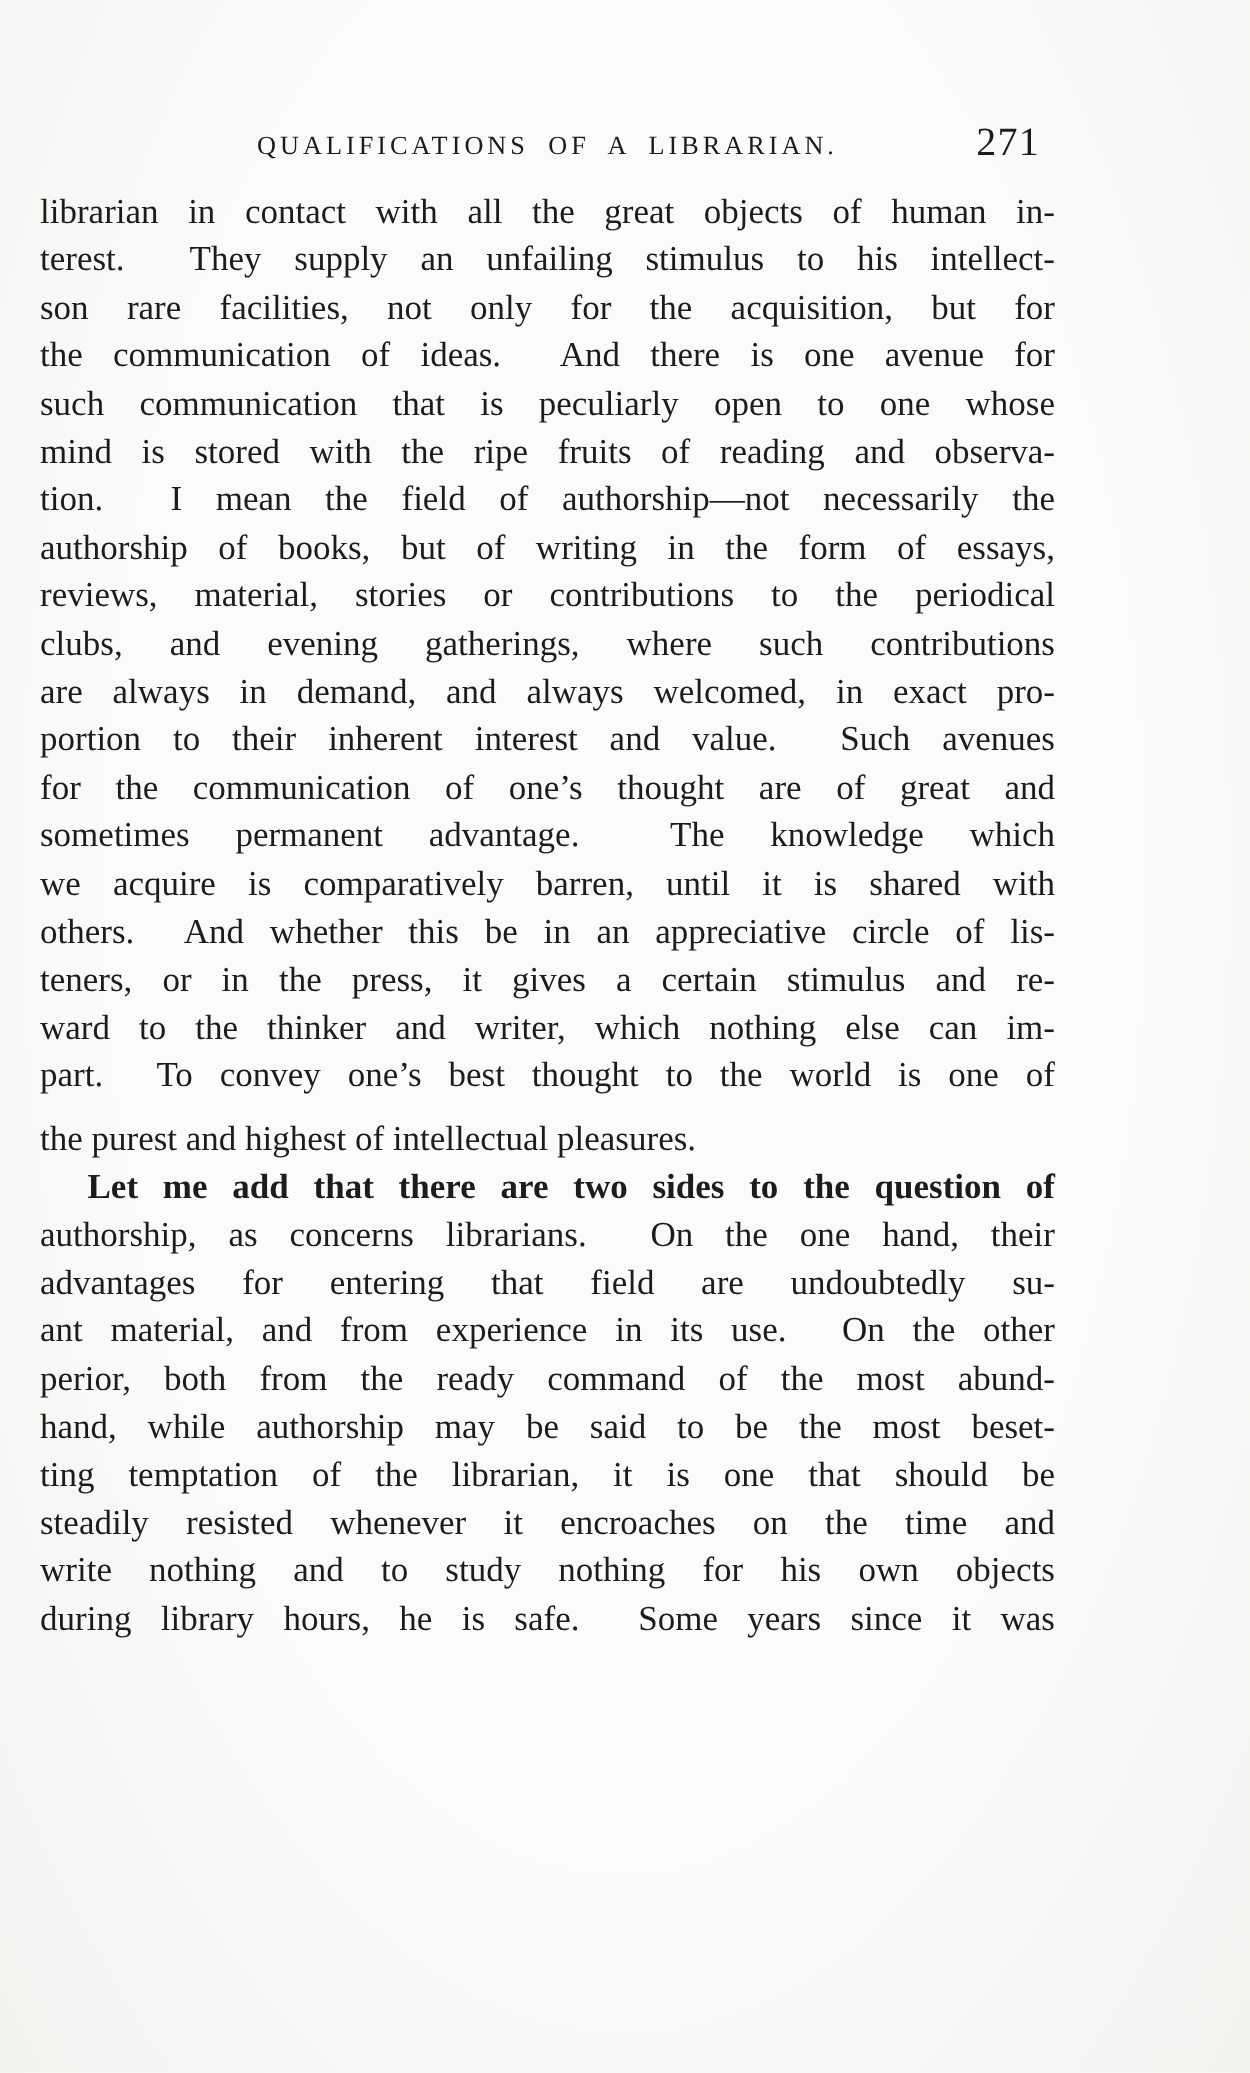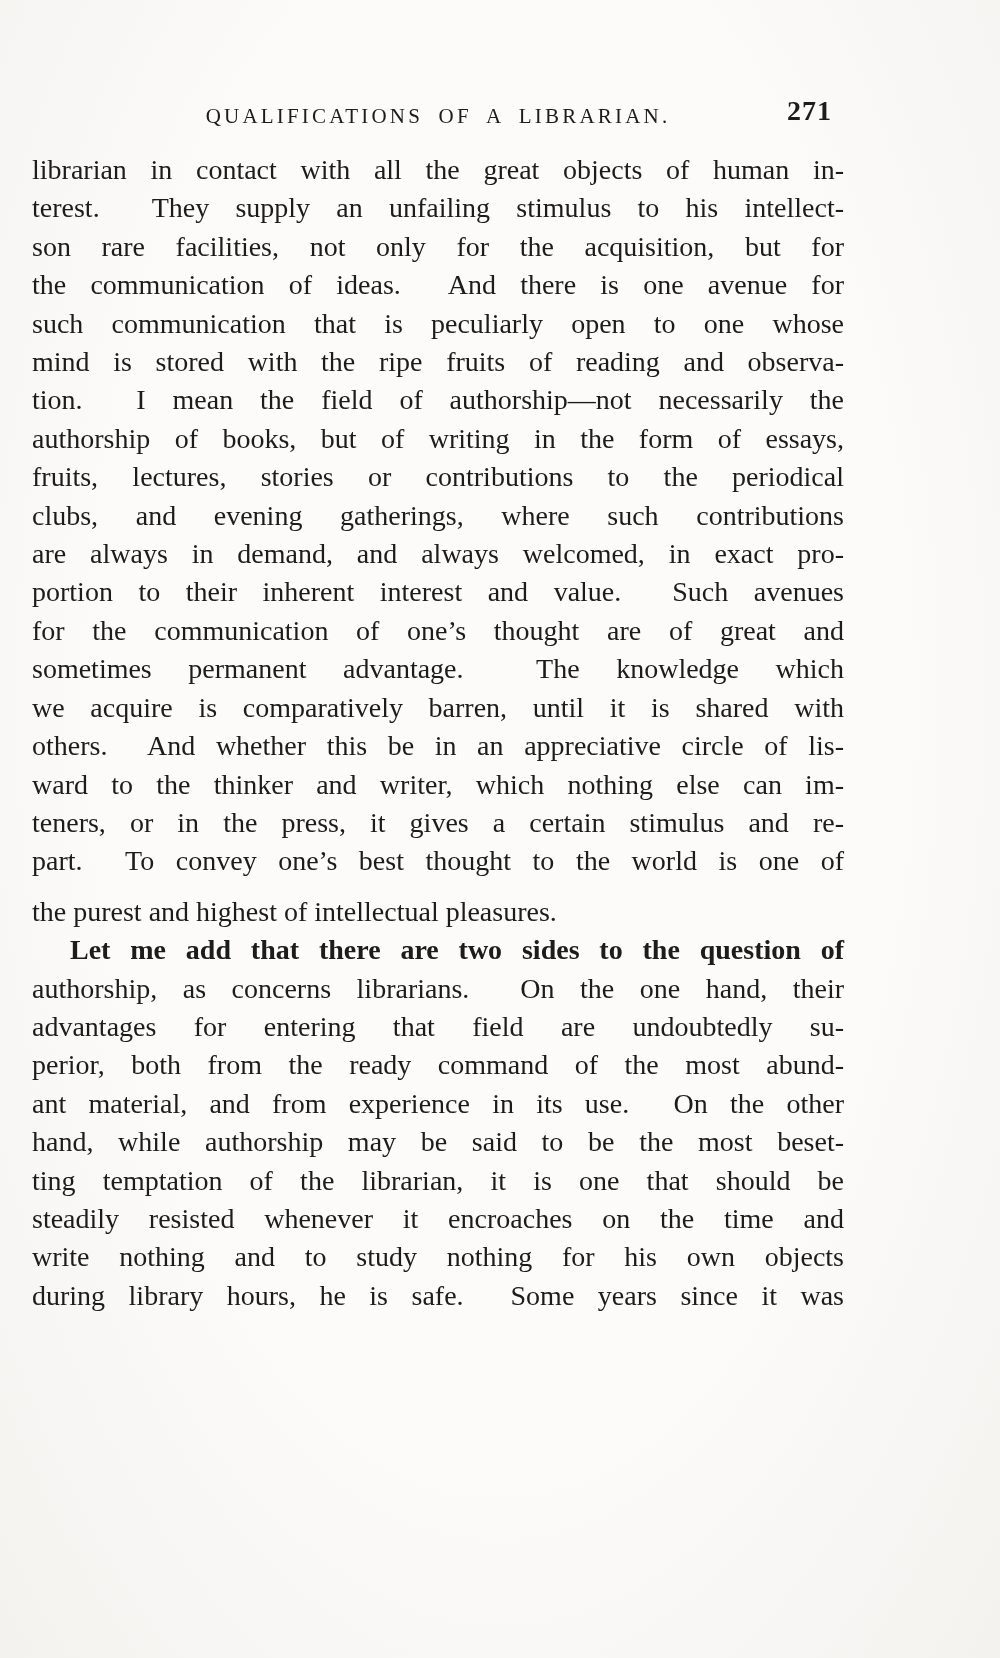--- a/index.html
+++ b/index.html
@@ -37,22 +37,22 @@
     letter-spacing: 3.2px;
     word-spacing: 7px;
     white-space: nowrap;
     font-weight: 400;
     color: var(--ink, #1c1c1c);
   }
   .page-number {
     position: absolute;
     right: 12px;
     top: -5px;
-    font-size: 28px;
-    font-weight: 700;
+    font-size: 32px;
+    font-weight: 400;
     letter-spacing: 1px;
     color: var(--ink, #1c1c1c);
     margin-left: 30px;
   }
   .text-block {
     position: absolute;
     top: 151px;
     left: 32px;
     width: 812px;
     font-size: 28px;
@@ -87,39 +87,39 @@
   <div class="text-block">
       <div class="para">
         <div class="line">librarian in contact with all the great objects of human in-</div>
         <div class="line">terest.&nbsp; They supply an unfailing stimulus to his intellect-</div>
         <div class="line">son rare facilities, not only for the acquisition, but for</div>
         <div class="line">the communication of ideas.&nbsp; And there is one avenue for</div>
         <div class="line">such communication that is peculiarly open to one whose</div>
         <div class="line">mind is stored with the ripe fruits of reading and observa-</div>
         <div class="line">tion.&nbsp; I mean the field of authorship—not necessarily the</div>
         <div class="line">authorship of books, but of writing in the form of essays,</div>
-        <div class="line">fruits, lectures, stories or contributions to the periodical</div>
+        <div class="line">reviews, material, stories or contributions to the periodical</div>
         <div class="line">clubs, and evening gatherings, where such contributions</div>
         <div class="line">are always in demand, and always welcomed, in exact pro-</div>
         <div class="line">portion to their inherent interest and value.&nbsp; Such avenues</div>
         <div class="line">for the communication of one’s thought are of great and</div>
         <div class="line">sometimes permanent advantage.&nbsp; The knowledge which</div>
         <div class="line">we acquire is comparatively barren, until it is shared with</div>
         <div class="line">others.&nbsp; And whether this be in an appreciative circle of lis-</div>
+        <div class="line">teners, or in the press, it gives a certain stimulus and re-</div>
         <div class="line">ward to the thinker and writer, which nothing else can im-</div>
-        <div class="line">teners, or in the press, it gives a certain stimulus and re-</div>
         <div class="line">part.&nbsp; To convey one’s best thought to the world is one of</div>
         <div class="line no-just">the purest and highest of intellectual pleasures.</div>
       </div>
       <div class="para indent">
         <div class="line">Let me add that there are two sides to the question of</div>
         <div class="line">authorship, as concerns librarians.&nbsp; On the one hand, their</div>
         <div class="line">advantages for entering that field are undoubtedly su-</div>
+        <div class="line">ant material, and from experience in its use.&nbsp; On the other</div>
         <div class="line">perior, both from the ready command of the most abund-</div>
-        <div class="line">ant material, and from experience in its use.&nbsp; On the other</div>
         <div class="line">hand, while authorship may be said to be the most beset-</div>
         <div class="line">ting temptation of the librarian, it is one that should be</div>
         <div class="line">steadily resisted whenever it encroaches on the time and</div>
         <div class="line">write nothing and to study nothing for his own objects</div>
         <div class="line">during library hours, he is safe.&nbsp; Some years since it was</div>
       </div>
     </div>
 </div>
 
 </body></html>

